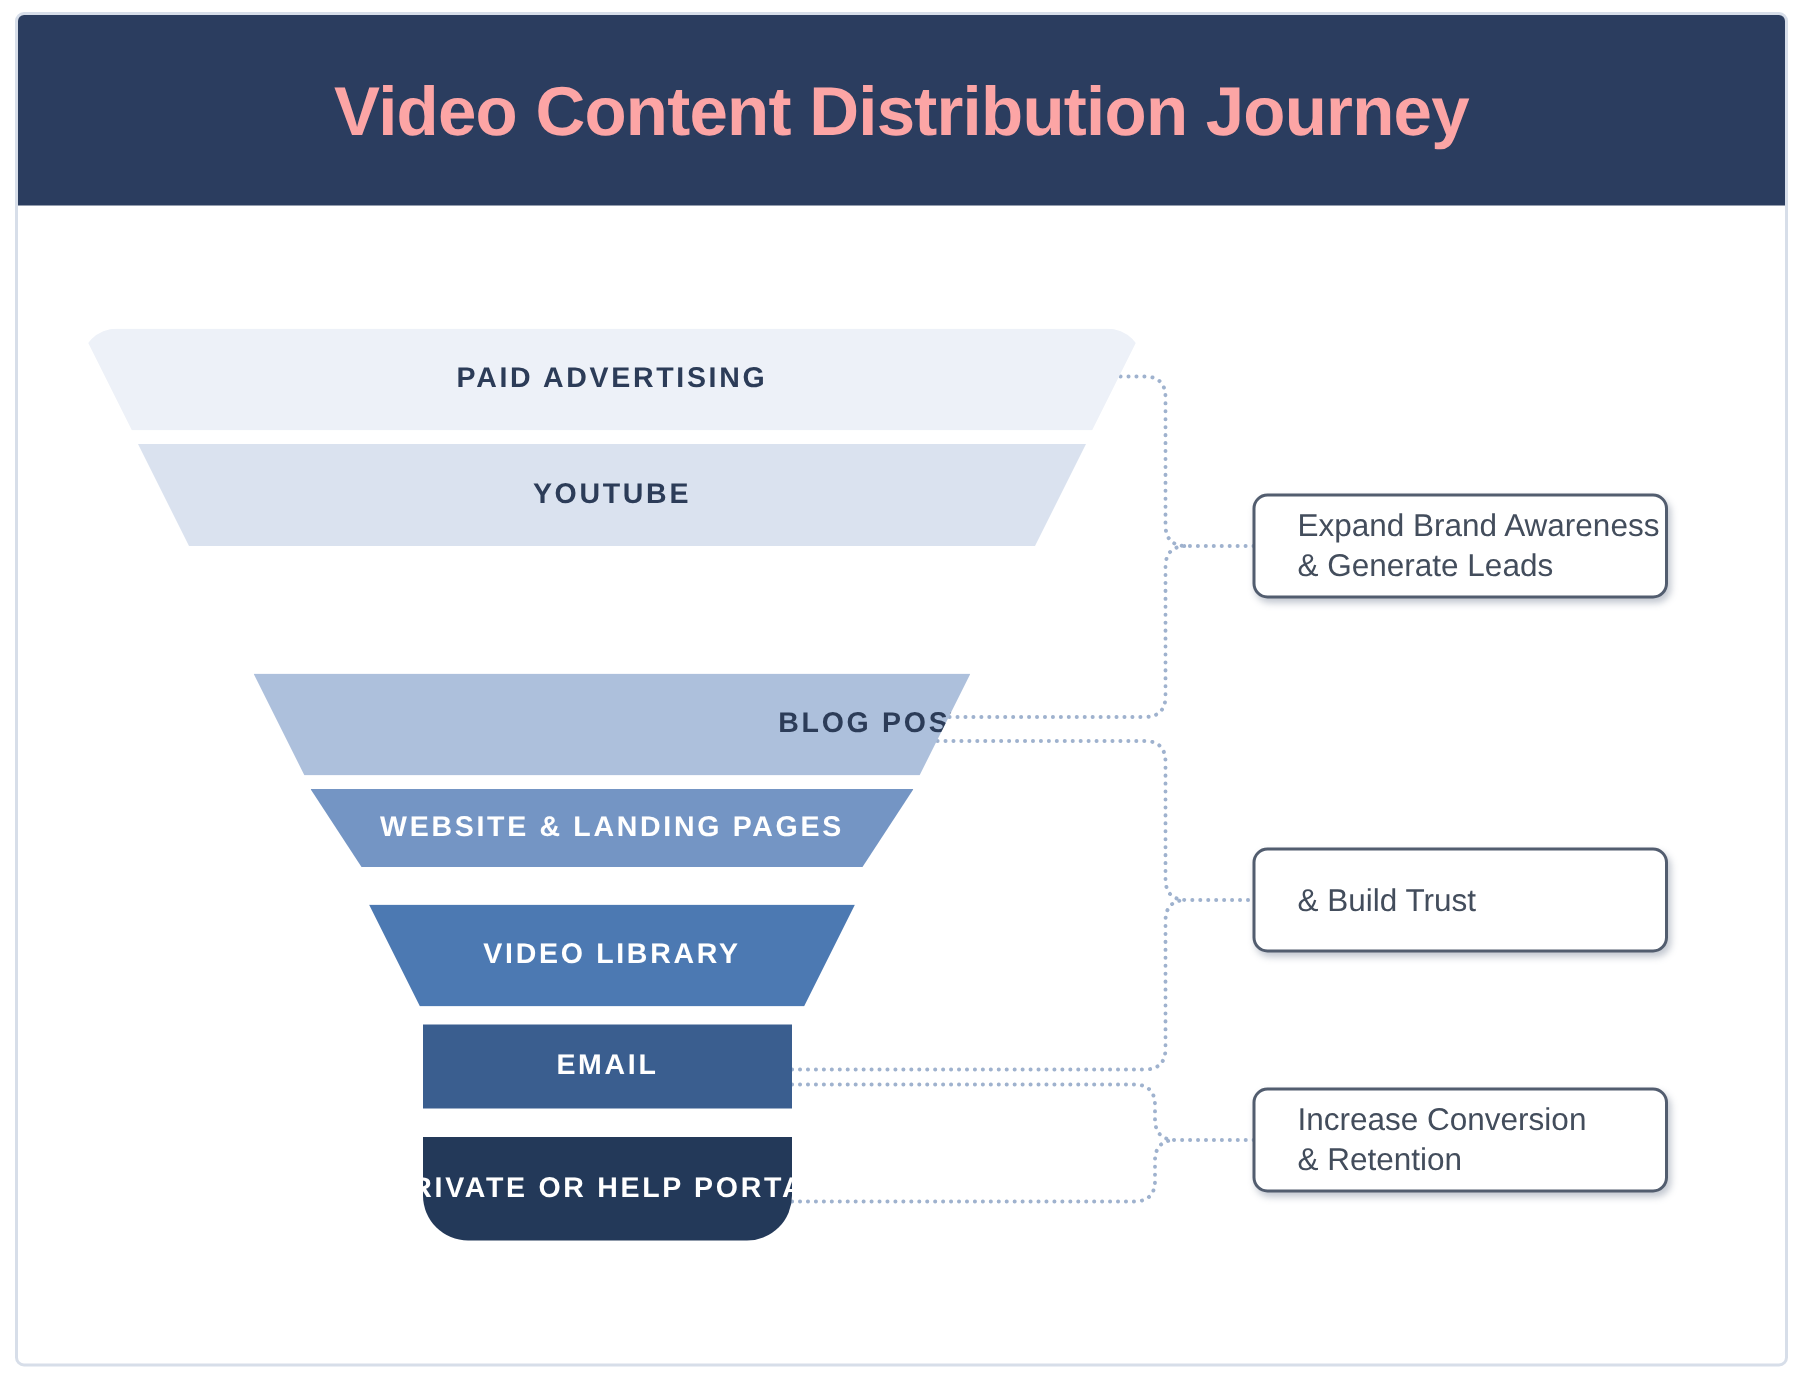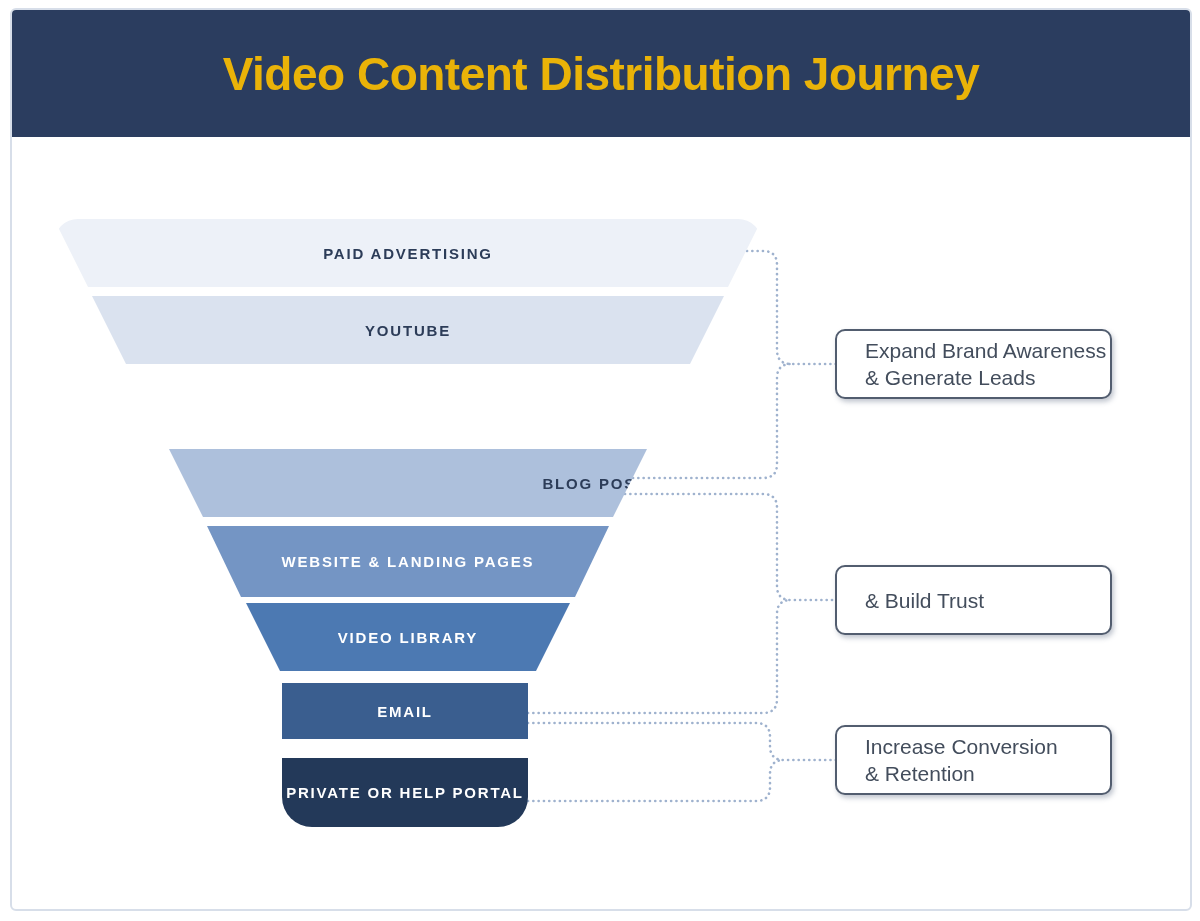--- a/index.html
+++ b/index.html
@@ -17,29 +17,29 @@
   .header h1{
     margin:0; font-size:46px; font-weight:700; letter-spacing:-0.5px;
   }
 
   .diagram{position:absolute; left:-12px; top:-10px; width:1200px; height:921px;}
 
   .stage{
     position:absolute; display:flex; align-items:center; justify-content:center;
   }
   .stage .stage-label{
-    font-weight:700; font-size:15px; letter-spacing:1.8px; white-space:nowrap;
+    font-weight:700; font-size:19px; letter-spacing:1.8px; white-space:nowrap;
   }
   .trap{ clip-path: polygon(0 0, 100% 0, calc(100% - 34px) 100%, 34px 100%); }
 
   .st0{ left:54px;  top:219px; width:708px; height:68px; border-radius:24px 24px 0 0; }
   .st1{ left:92px;  top:296px; width:632px; height:68px; }
   .st2{ left:130px; top:372px; width:556px; height:68px; }
   .st3{ left:169px; top:449px; width:478px; height:68px; }
-  .st4{ left:207px; top:526px; width:402px; height:71px;text-align:right; }
+  .st4{ left:207px; top:526px; width:402px; height:52px;text-align:right; }
   .st5{ left:246px; top:603px; width:324px; height:68px; }
   .st6{ left:282px; top:683px; width:246px; height:56px; }
   .st7{ left:282px; top:758px; width:246px; height:69px; border-radius:0 0 30px 30px; }
 
   .connector-svg{position:absolute; left:0; top:0; width:1200px; height:921px; pointer-events:none;}
 
   .callout{
     position:absolute; left:835px; width:277px; height:70px;
     background:#ffffff; border:2px solid #525D6F; border-radius:10px;
     box-shadow:2px 3px 5px rgba(120,130,150,0.45);
@@ -48,21 +48,21 @@
   }
   .callout span{ font-size:21px; line-height:27px; color:#434D5C; }
   .co0{ top:329px; } .co1{ top:565px; } .co2{ top:725px; }
 </style>
 </head>
 <body>
 
 <div class="card" style="background: rgb(255, 255, 255); border-color: rgb(215, 222, 233);">
 
   <div class="header" style="background: rgb(43, 61, 95);">
-    <h1 style="color: #eab308;">Video Content Distribution Journey</h1>
+    <h1 style="color: #fca5a5;">Video Content Distribution Journey</h1>
   </div>
 
   <div class="diagram">
 
     <svg class="connector-svg" viewBox="0 0 1200 921" xmlns="http://www.w3.org/2000/svg" fill="none">
 
       <path d="M 747 251 H 763 Q 777 251 777 265 V 350 Q 777 364 791 364 H 842" stroke-width="2.6" stroke-dasharray="0.1 5.2" stroke-linecap="round" stroke="#9FB2CE"></path>
       <path d="M 633 478 H 763 Q 777 478 777 464 V 378 Q 777 364 791 364" stroke-width="2.6" stroke-dasharray="0.1 5.2" stroke-linecap="round" stroke="#9FB2CE"></path>
       <circle cx="851" cy="364" r="6" fill="#5988C8"></circle>
 

